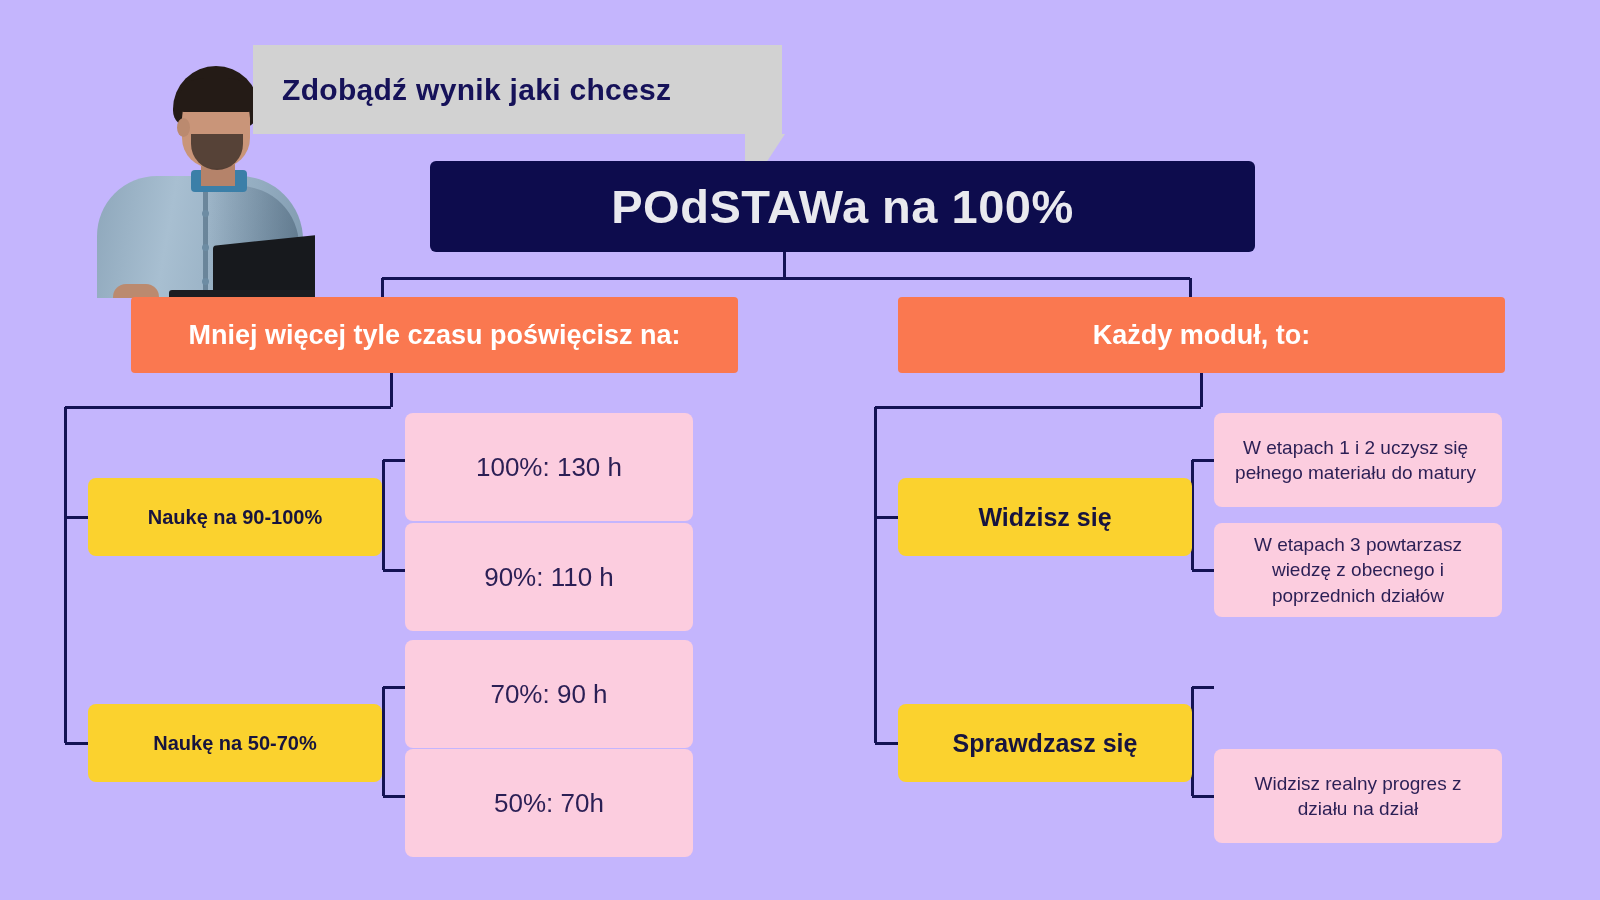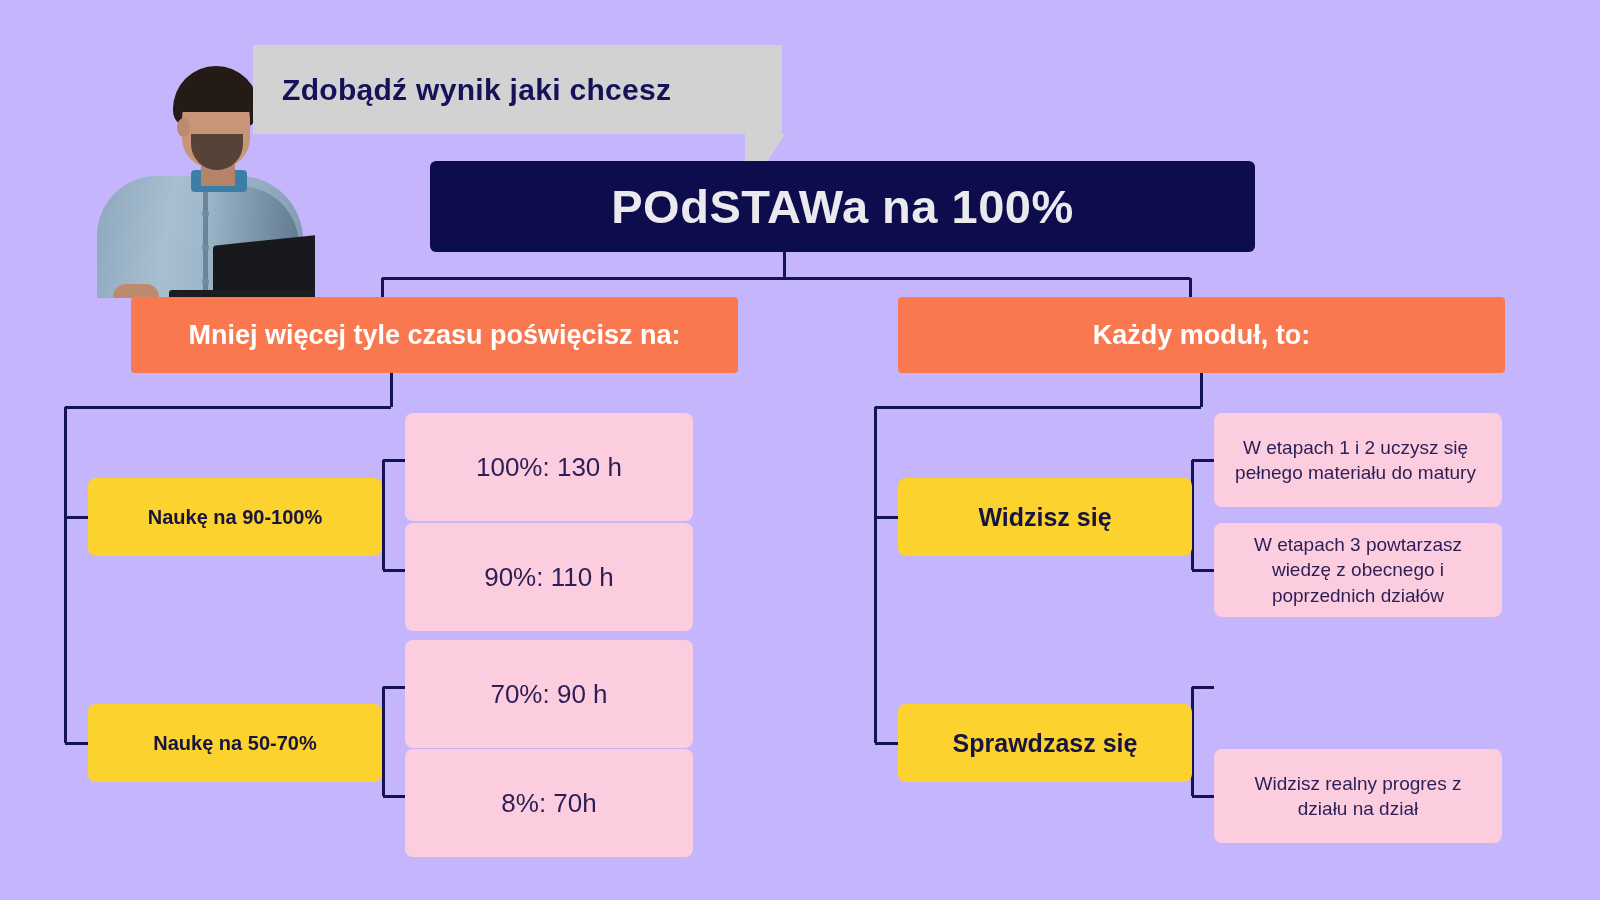--- a/index.html
+++ b/index.html
@@ -308,21 +308,21 @@
   <div class="pbox num" id="p-l1">
     <div class="pb-text">100%: 130 h</div>
   </div>
   <div class="pbox num" id="p-l2">
     <div class="pb-text">90%:  110 h</div>
   </div>
   <div class="pbox num" id="p-l3">
     <div class="pb-text">70%: 90 h</div>
   </div>
   <div class="pbox num" id="p-l4">
-    <div class="pb-text">8%: 70h</div>
+    <div class="pb-text">50%: 70h</div>
   </div>
 
   <div class="ybox" id="y-r1">
     <div class="yb-text">Widzisz się</div>
   </div>
   <div class="ybox" id="y-r2">
     <div class="yb-text">Sprawdzasz się</div>
   </div>
 
   <div class="pbox txt" id="p-r1">

